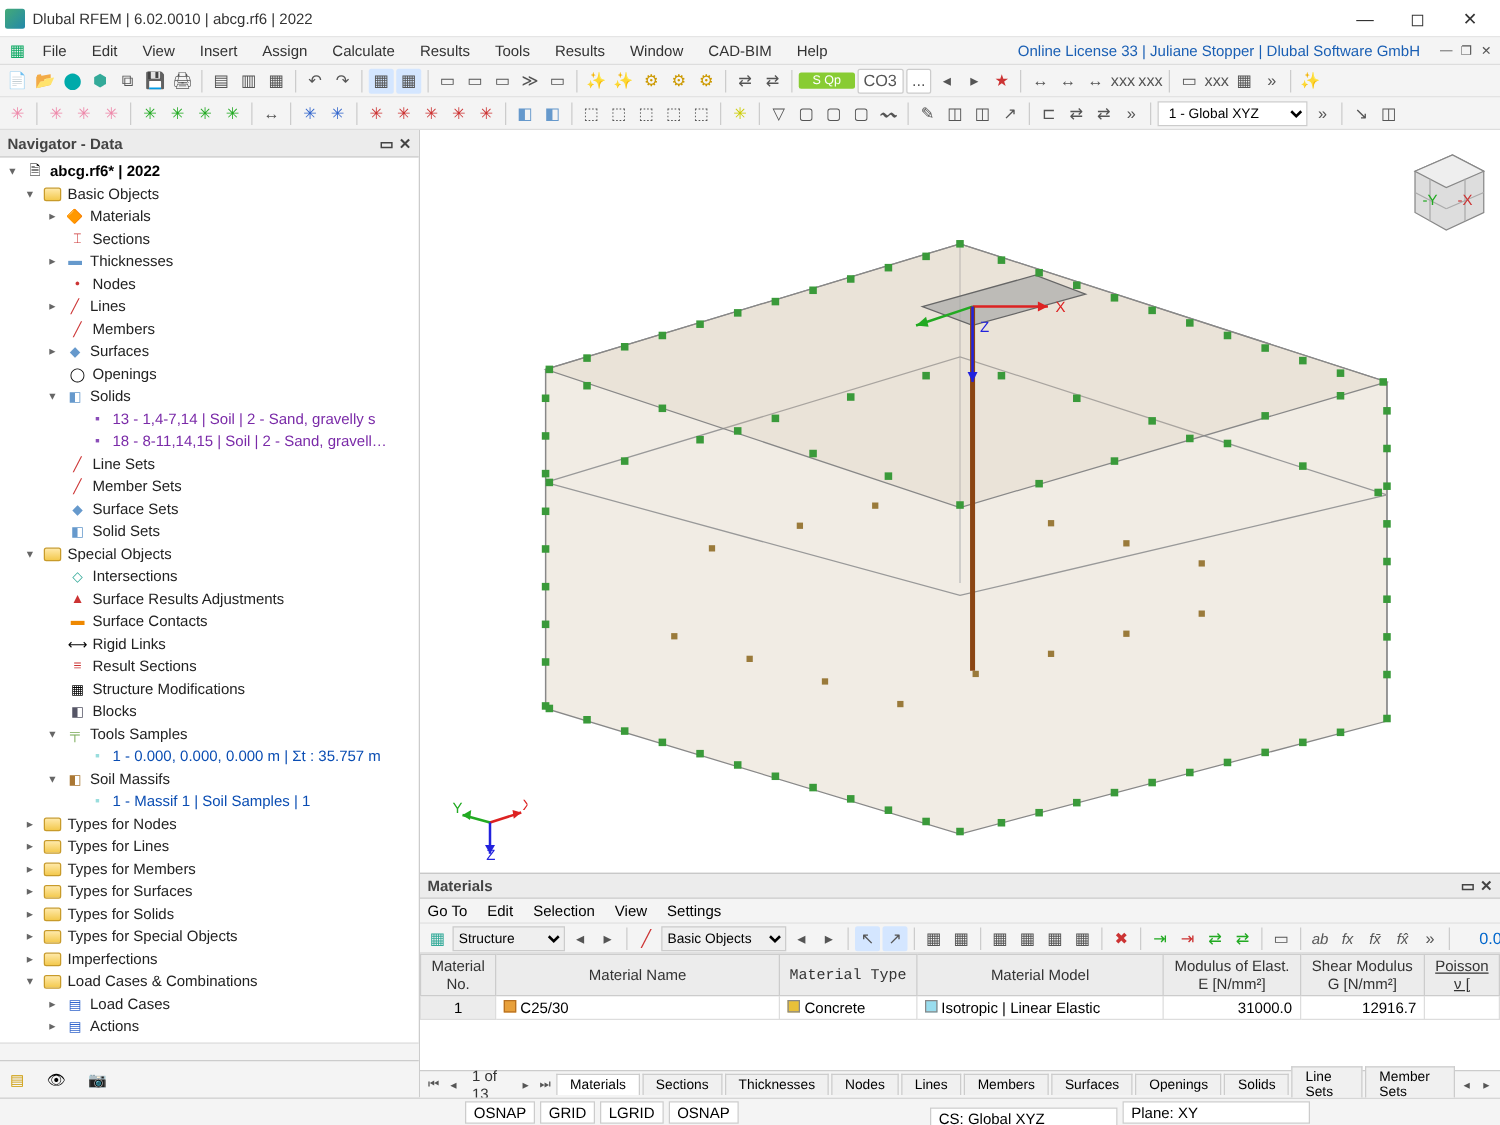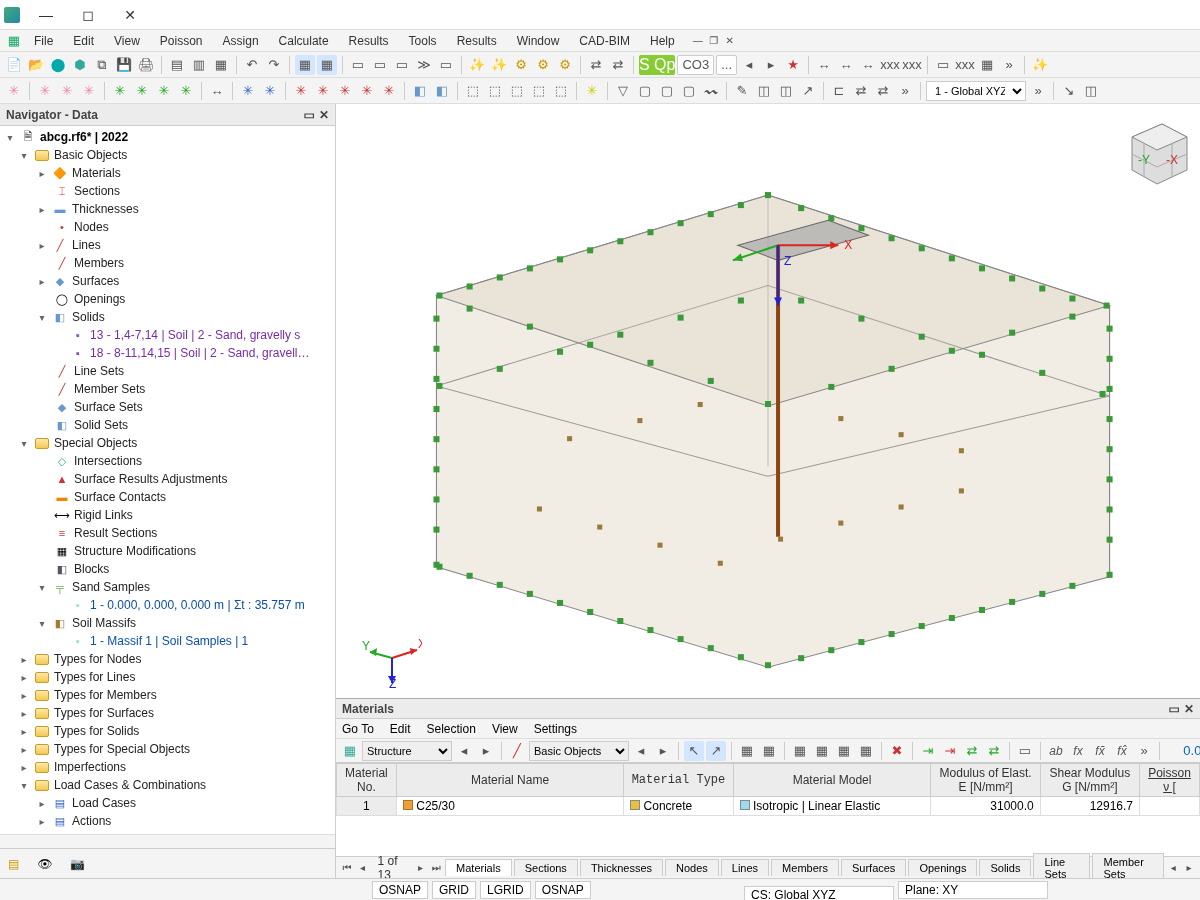--- a/index.html
+++ b/index.html
@@ -11,21 +11,21 @@
 .win-btn { width: 40px; height: 26px; display: flex; align-items: center; justify-content: center; color: #333; font-size: 14px; }
 .menubar { height: 22px; background: #f4f4f4; display: flex; align-items: center; padding: 0 4px; border-bottom: 1px solid #ddd; }
 .menubar .menu-item { padding: 2px 10px; color: #333; cursor: default; }
 .license-text { margin-left: auto; color: #1a5fb4; padding-right: 8px; }
 .small-win-ctrl { display: flex; gap: 2px; padding-left: 6px; }
 .small-win-ctrl span { width: 14px; height: 14px; display: flex; align-items: center; justify-content: center; color: #555; font-size: 10px; }
 .toolbar { height: 26px; background: #f4f4f4; border-bottom: 1px solid #ddd; display: flex; align-items: center; padding: 0 4px; gap: 2px; }
 .tb-btn { width: 20px; height: 20px; display: flex; align-items: center; justify-content: center; font-size: 13px; color: #555; border-radius: 2px; }
 .tb-btn.wide { width: auto; padding: 0 4px; }
 .tb-sep { width: 1px; height: 18px; background: #ccc; margin: 0 3px; }
-.tb-badge { background: #8c3; color: #fff; padding: 1px 0; border-radius: 2px; font-size: 16px; }
+.tb-badge { background: #8c3; color: #fff; padding: 1px 11px; border-radius: 2px; font-size: 10px; }
 .tb-select { height: 20px; font-size: 11px; border: 1px solid #ccc; padding: 0 4px; background: #fff; }
 .body-row { flex: 1; display: flex; overflow: hidden; }
 .navigator { width: 340px; background: #fff; border-right: 1px solid #ccc; display: flex; flex-direction: column; }
 .nav-header { height: 22px; background: #ececec; border-bottom: 1px solid #ccc; display: flex; align-items: center; padding: 0 6px; font-weight: bold; color: #444; }
 .nav-header .nav-controls { margin-left: auto; display: flex; gap: 4px; }
 .nav-tree { flex: 1; overflow-y: auto; overflow-x: hidden; padding: 2px 0; }
 .tree-row { display: flex; align-items: center; height: 18px; padding-right: 4px; white-space: nowrap; cursor: default; }
 .tree-toggle { width: 12px; text-align: center; color: #666; font-size: 10px; }
 .tree-icon { width: 16px; height: 14px; margin: 0 4px; display: flex; align-items: center; justify-content: center; font-size: 11px; }
 .folder-icon { background: linear-gradient(#ffe9a8,#f3c94e); border: 1px solid #c89b2a; border-radius: 2px; width: 14px; height: 11px; }
@@ -54,41 +54,43 @@
 .mat-tabs .tab.active { background: #fff; }
 .statusbar { height: 22px; background: #f4f4f4; border-top: 1px solid #ccc; display: flex; align-items: center; font-size: 11px; }
 .status-section { border: 1px solid #ccc; padding: 1px 6px; margin: 0 2px; background: #fff; }
 .icon-sq { display:inline-block; width:10px; height:10px; border:1px solid #888; }
 </style>
 </head>
 <body>
 
 <div class="titlebar">
   <div class="app-icon"></div>
+  <div class="title-text">Dlubal RFEM | 6.02.0010 | abcg.rf6 | 2022</div>
   <div class="win-btns">
     <div class="win-btn">—</div>
     <div class="win-btn">◻</div>
     <div class="win-btn">✕</div>
   </div>
 </div>
 
 <div class="menubar">
   <span class="tb-btn" style="color:#1a6;">▦</span>
   <span class="menu-item">File</span>
   <span class="menu-item">Edit</span>
   <span class="menu-item">View</span>
-  <span class="menu-item">Poisson</span>
+  <span class="menu-item">Insert</span>
   <span class="menu-item">Assign</span>
   <span class="menu-item">Calculate</span>
   <span class="menu-item">Results</span>
   <span class="menu-item">Tools</span>
   <span class="menu-item">Results</span>
   <span class="menu-item">Window</span>
   <span class="menu-item">CAD-BIM</span>
   <span class="menu-item">Help</span>
+  <span class="license-text">Online License 33 | Juliane Stopper | Dlubal Software GmbH</span>
   <div class="small-win-ctrl">
     <span>—</span>
     <span>❐</span>
     <span>✕</span>
   </div>
 </div>
 
 <div class="toolbar">
   <span class="tb-btn">📄</span>
   <span class="tb-btn">📂</span>
@@ -187,21 +189,21 @@
   <span class="tb-btn">✎</span>
   <span class="tb-btn">◫</span>
   <span class="tb-btn">◫</span>
   <span class="tb-btn">↗</span>
   <span class="tb-sep"></span>
   <span class="tb-btn">⊏</span>
   <span class="tb-btn">⇄</span>
   <span class="tb-btn">⇄</span>
   <span class="tb-btn">»</span>
   <span class="tb-sep"></span>
-  <select class="tb-select" style="width:100px;"><option>1 - Global XYZ</option></select>
+  <select class="tb-select" style="width:120px;"><option>1 - Global XYZ</option></select>
   <span class="tb-btn">»</span>
   <span class="tb-sep"></span>
   <span class="tb-btn">↘</span>
   <span class="tb-btn">◫</span>
 </div>
 
 <div class="body-row">
 
   <div class="navigator">
     <div class="nav-header">
@@ -320,21 +322,21 @@
           <span class="tree-icon">▦</span>
           <span class="tree-label">Structure Modifications</span>
         </div>
       <div class="tree-row" style="padding-left:50px;">
           <span class="tree-icon" style="color:#556;">◧</span>
           <span class="tree-label">Blocks</span>
         </div>
       <div class="tree-row" style="padding-left:36px;">
           <span class="tree-toggle">▾</span>
           <span class="tree-icon" style="color:#7a5;">╤</span>
-          <span class="tree-label">Sand Samples</span>
+          <span class="tree-label">Tools Samples</span>
         </div>
       <div class="tree-row" style="padding-left:66px;">
           <span class="tree-icon" style="color:#9dd;">▪</span>
           <span class="tree-label link">1 - 0.000, 0.000, 0.000 m | Σt : 35.757 m</span>
         </div>
       <div class="tree-row" style="padding-left:36px;">
           <span class="tree-toggle">▾</span>
           <span class="tree-icon" style="color:#a73;">◧</span>
           <span class="tree-label">Soil Massifs</span>
         </div>

